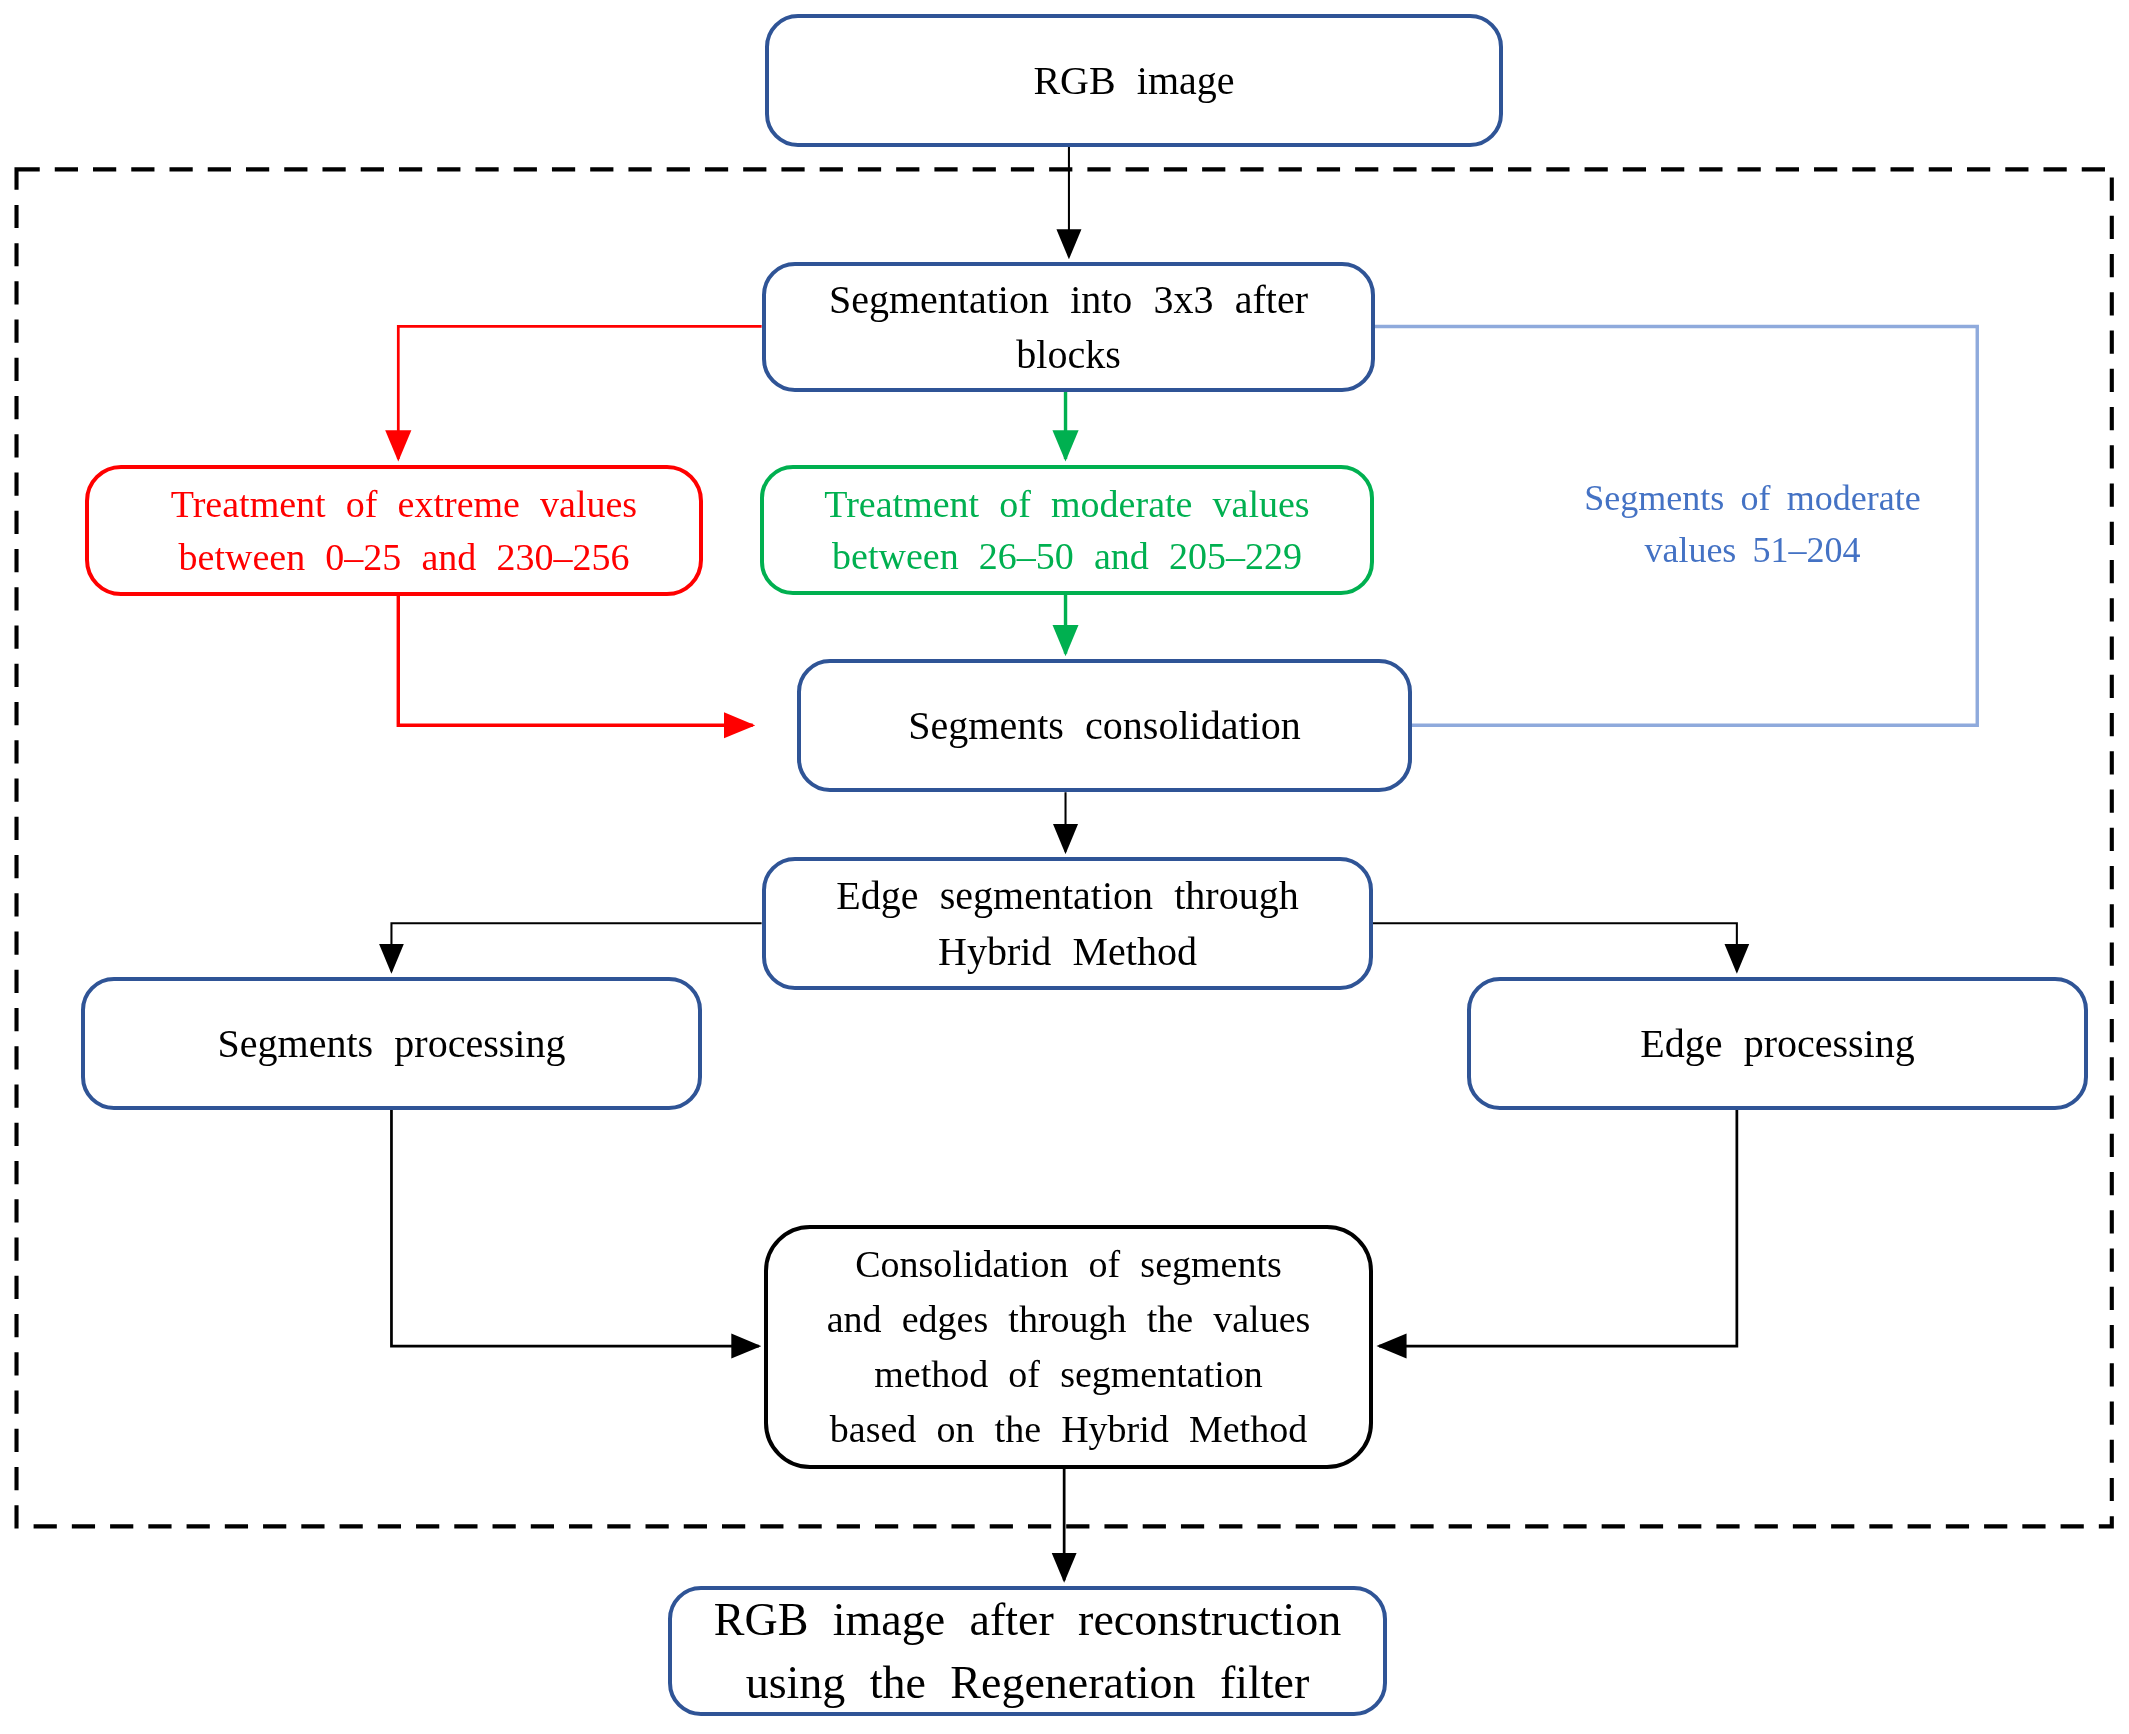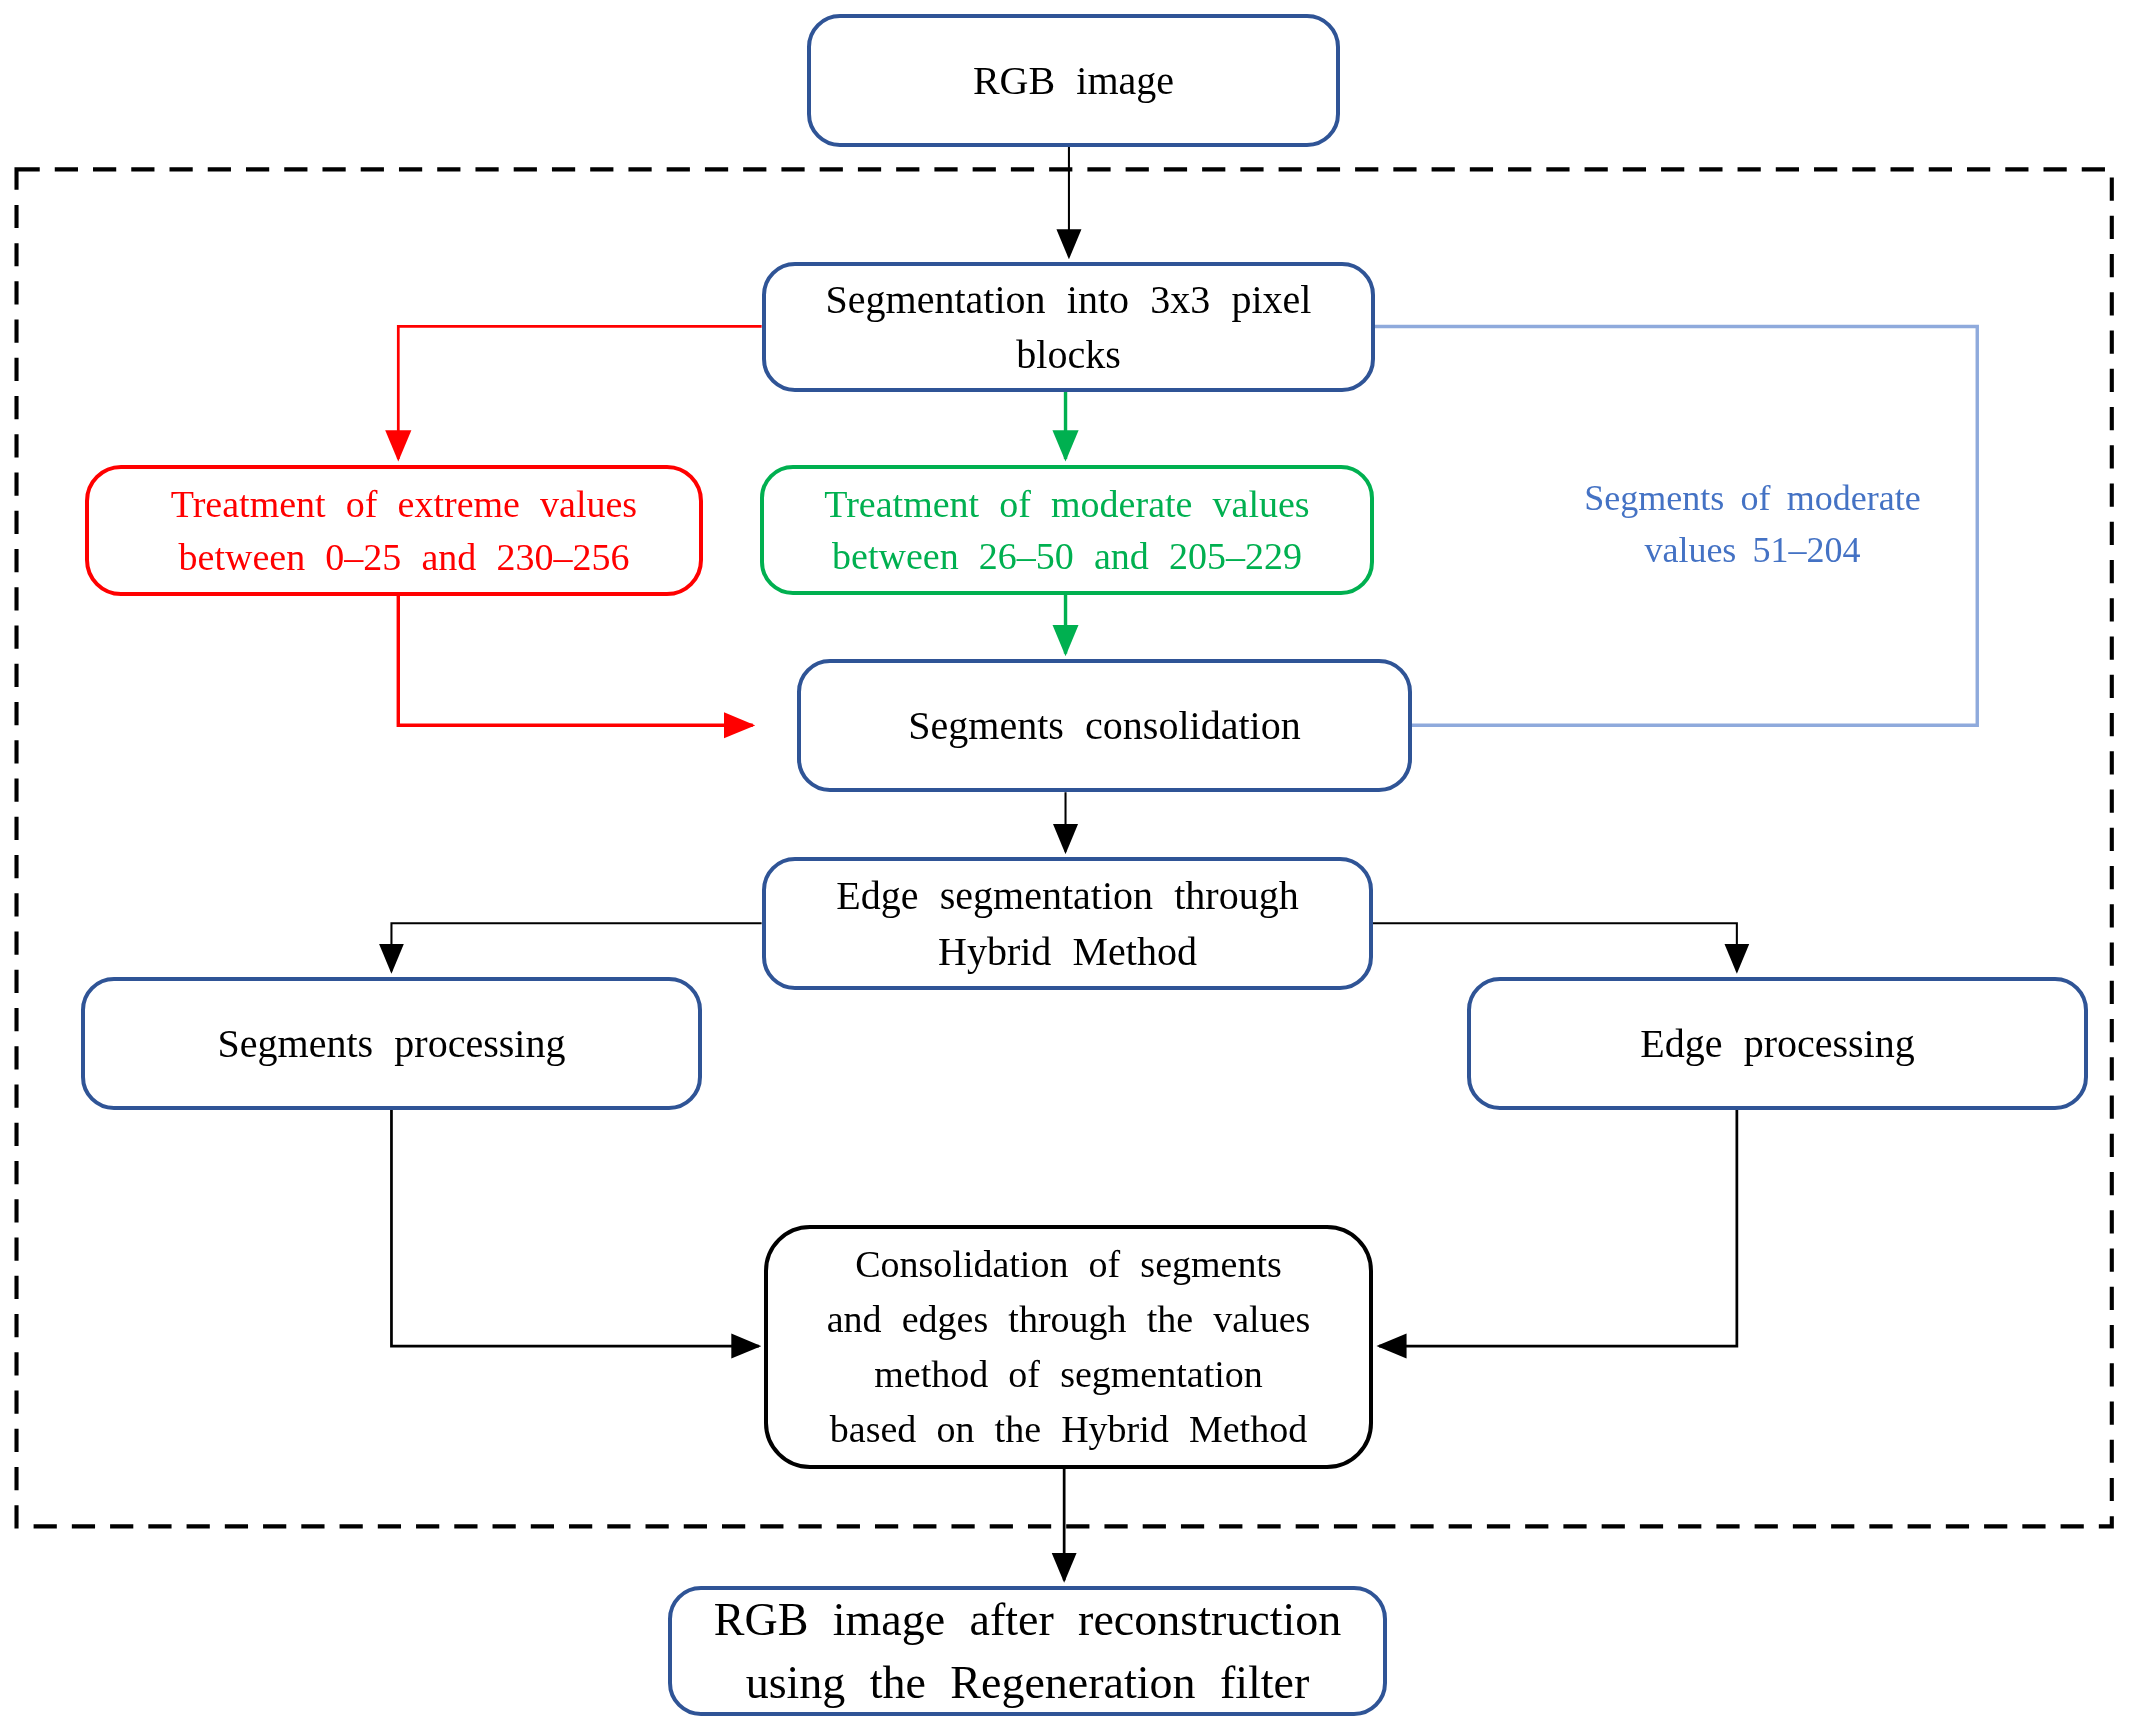--- a/index.html
+++ b/index.html
@@ -72,26 +72,26 @@
 
     <path d="M1115,478 H583 V672" fill="none" stroke="#FF0000" stroke-width="4" marker-end="url(#m-red)"></path>
     <path d="M583,872 V1062 H1102" fill="none" stroke="#FF0000" stroke-width="5" marker-end="url(#m-red)"></path>
 
     <path d="M1560,573 V672" fill="none" stroke="#00B050" stroke-width="5" marker-end="url(#m-green)"></path>
     <path d="M1560,870 V957" fill="none" stroke="#00B050" stroke-width="5" marker-end="url(#m-green)"></path>
 
     <path d="M2012,478 H2895 V1062 H2021" fill="none" stroke="#8FAADC" stroke-width="5" marker-end="url(#m-blue)"></path>
   </svg>
 
-  <div class="box b-blue" style="left:765px;top:13.7px;width:533px;height:133px;margin-left:42px;">
+  <div class="box b-blue" style="left:765px;top:13.7px;width:738px;height:133px;">
     <span class="label">RGB image</span>
   </div>
 
   <div class="box b-blue" style="left:762px;top:262px;width:613px;height:130px;">
-    <span class="label">Segmentation into 3x3 pixel
+    <span class="label">Segmentation into 3x3 after
 blocks</span>
   </div>
 
   <div class="box b-red" style="left:85px;top:465px;width:618px;height:131px;font-size:38px;padding-left:20px;">
     <span class="label">Treatment of extreme values
 between 0–25 and 230–256</span>
   </div>
 
   <div class="box b-green" style="left:760px;top:465px;width:614px;height:130px;font-size:38px;">
     <span class="label">Treatment of moderate values

